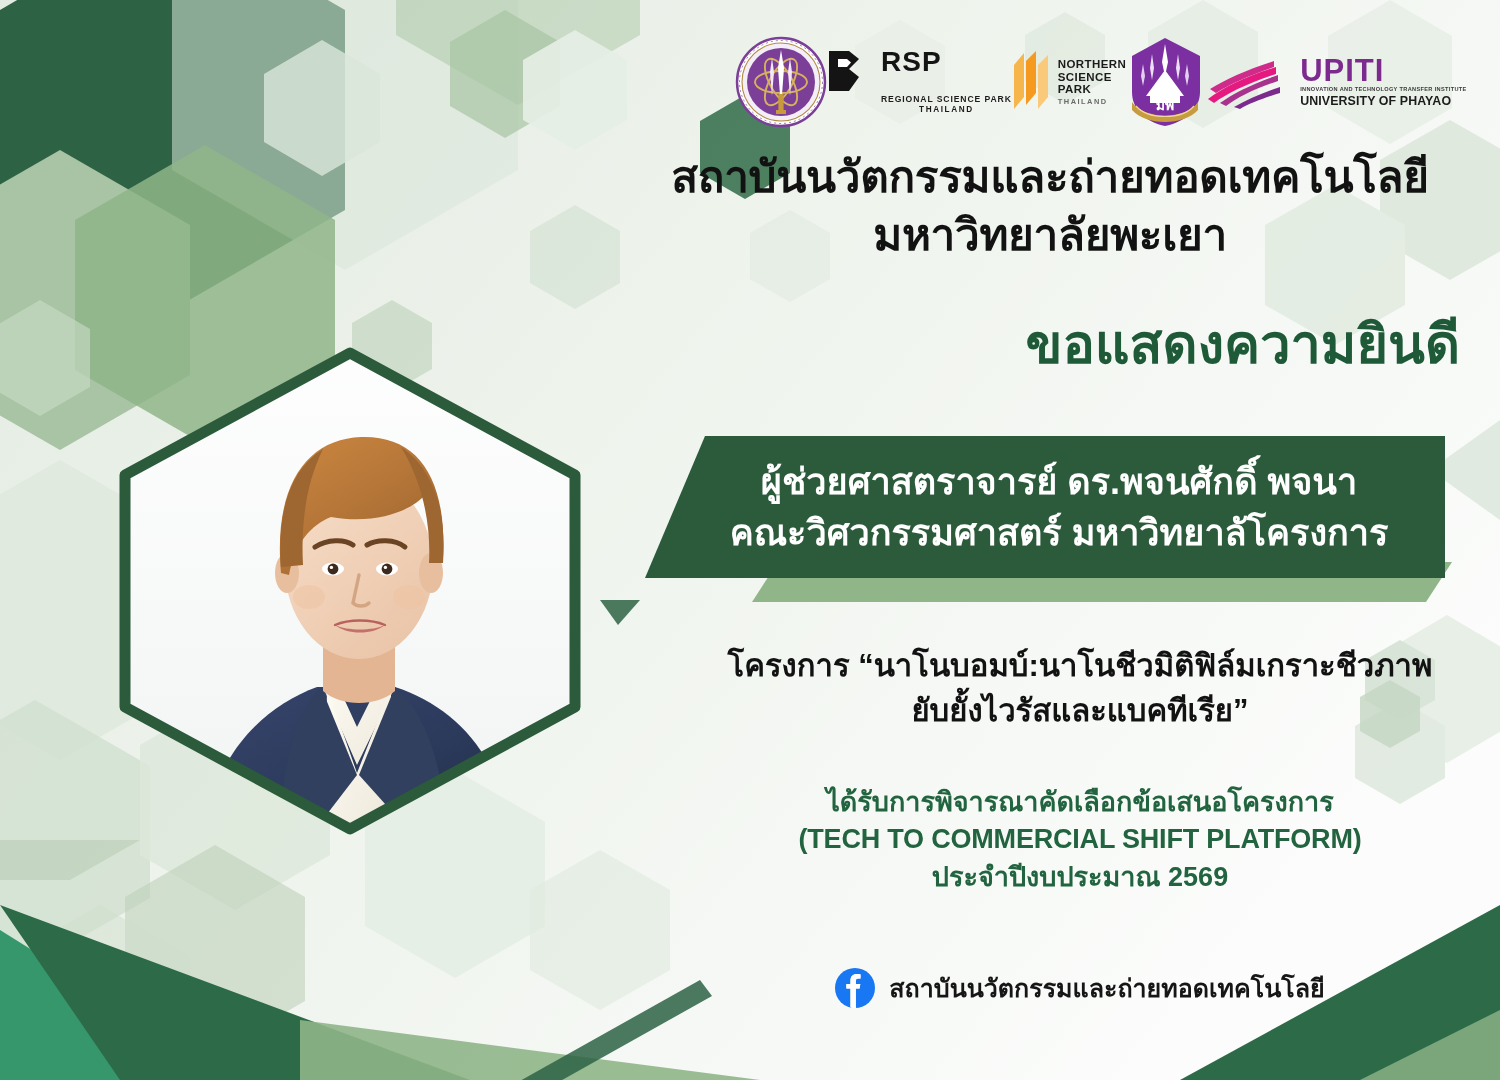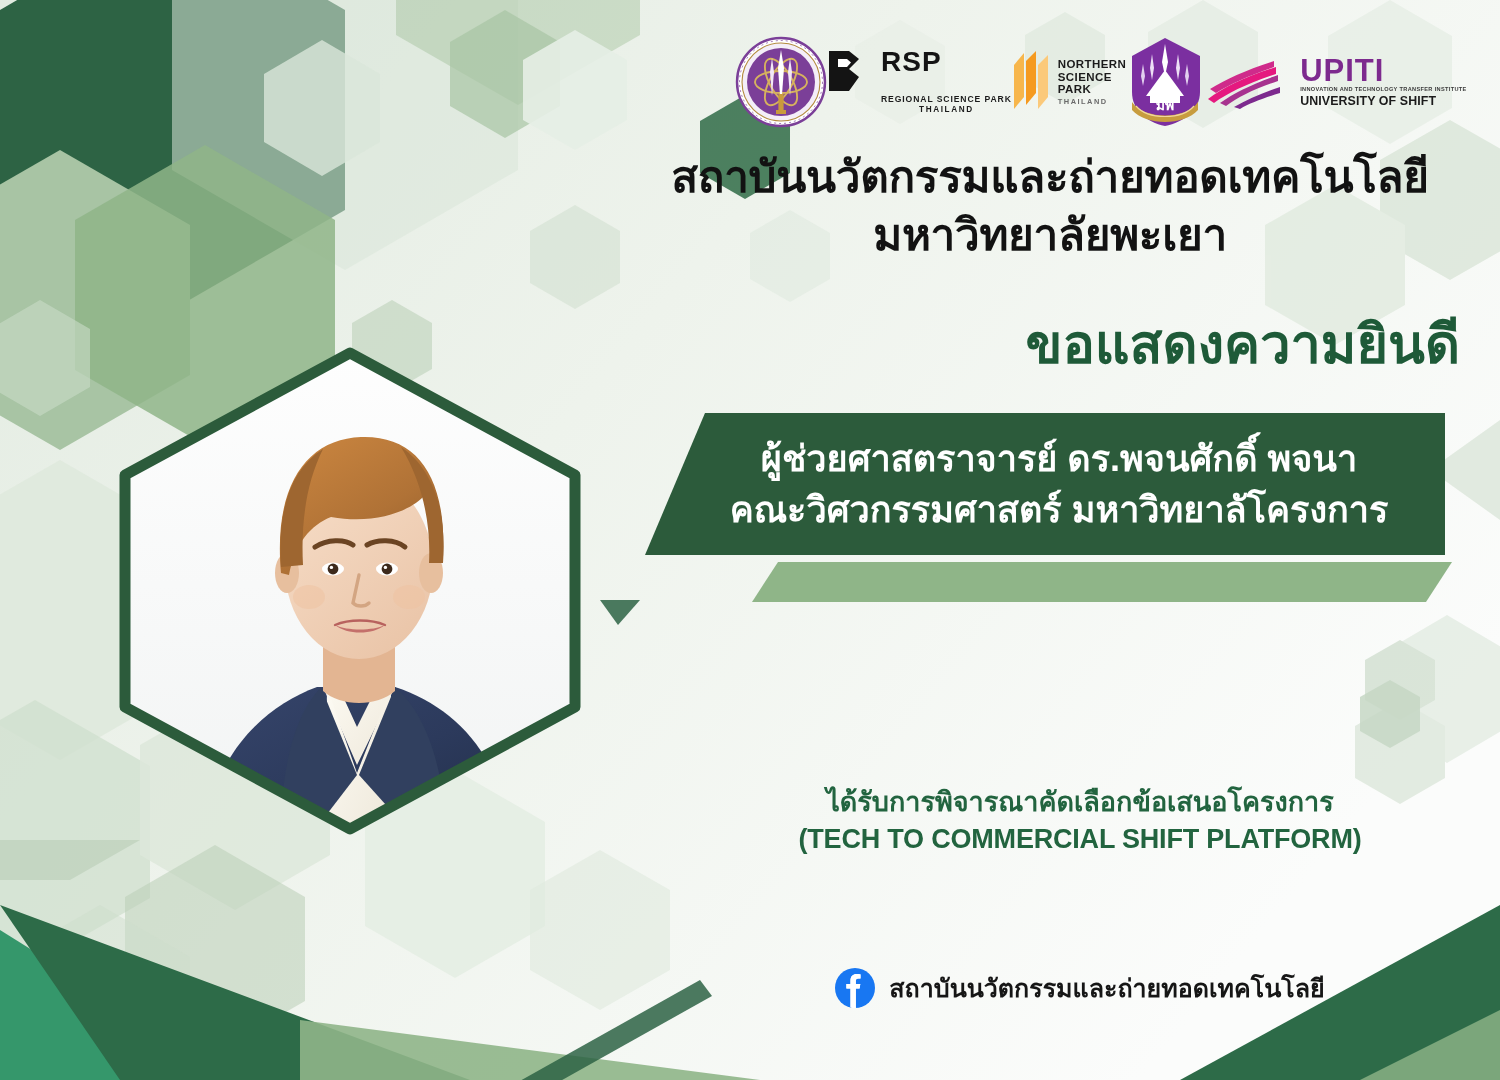--- a/index.html
+++ b/index.html
@@ -106,21 +106,21 @@
     z-index: 20;
     color: #1e5a38;
     font-size: 54px;
     font-weight: bold;
     line-height: 1.2;
   }
 
   
   .name-banner {
     position: absolute;
-    left: 645px; top: 413px;
+    left: 645px; top: 436px;
     width: 800px; height: 142px;
     background: #2c5b3b;
     clip-path: polygon(60px 0, 800px 0, 800px 100%, 0 100%);
     z-index: 18;
     display: flex;
     flex-direction: column;
     align-items: center;
     justify-content: center;
     box-sizing: border-box;
     padding-left: 28px;
@@ -448,36 +448,41 @@
     <div class="logo logo-upiti">
       <svg class="upiti-mark" viewBox="0 0 76 54" aria-hidden="true">
         <path d="M4,44 C20,32 40,22 72,12 L72,19 C42,29 24,38 10,48 Z" fill="#e5197f"></path>
         <path d="M6,34 C22,24 42,15 70,6 L70,12 C44,21 26,29 12,38 Z" fill="#cf2b8b"></path>
         <path d="M16,48 C30,38 48,29 74,20 L74,26 C50,34 34,42 22,51 Z" fill="#a7338f"></path>
         <path d="M30,52 C44,44 58,38 76,32 L76,38 C60,43 46,48 36,54 Z" fill="#7d2a8e"></path>
       </svg>
       <div class="upiti-text">
         <div class="upiti-big">UPITI</div>
         <div class="upiti-sub">INNOVATION AND TECHNOLOGY TRANSFER INSTITUTE</div>
-        <div class="upiti-sub2">UNIVERSITY OF SHIFT</div>
+        <div class="upiti-sub2">UNIVERSITY OF PHAYAO</div>
       </div>
     </div>
   </div>
 
   <div class="org-title">
     <div>สถาบันนวัตกรรมและถ่ายทอดเทคโนโลยี</div>
     <div>มหาวิทยาลัยพะเยา</div>
   </div>
 
   <div class="congrats">ขอแสดงความยินดี</div>
 
+  <div class="project-title">
+    <div>โครงการ “นาโนบอมบ์:นาโนชีวมิติฟิล์มเกราะชีวภาพ</div>
+    <div>ยับยั้งไวรัสและแบคทีเรีย”</div>
+  </div>
 
   <div class="award-block">
     <div class="ln">ได้รับการพิจารณาคัดเลือกข้อเสนอโครงการ</div>
     <div class="ln-en">(TECH TO COMMERCIAL SHIFT PLATFORM)</div>
+    <div class="ln">ประจำปีงบประมาณ 2569</div>
   </div>
 
   <div class="fb-row">
     <svg class="fb-icon" viewBox="0 0 40 40" aria-hidden="true">
       <circle cx="20" cy="20" r="20" fill="#1877f2"></circle>
       <path d="M24.6,20.6 L25.3,15.9 L20.8,15.9 L20.8,12.9 C20.8,11.6 21.4,10.4 23.4,10.4 L25.5,10.4 L25.5,6.4 C25.5,6.4 23.6,6.0 21.8,6.0 C18.0,6.0 15.5,8.3 15.5,12.4 L15.5,15.9 L11.4,15.9 L11.4,20.6 L15.5,20.6 L15.5,39.4 C16.9,39.8 18.4,40 20,40 C21.3,40 22.1,39.9 20.8,39.7 L20.8,20.6 Z" fill="#ffffff"></path>
       <path d="M24.6,20.6 L25.3,15.9 L20.8,15.9 L20.8,12.9 C20.8,11.6 21.4,10.4 23.4,10.4 L25.5,10.4 L25.5,6.4 C25.5,6.4 23.6,6.0 21.8,6.0 C18.0,6.0 15.5,8.3 15.5,12.4 L15.5,15.9 L11.4,15.9 L11.4,20.6 L15.5,20.6 L15.5,39.2 C16.9,39.7 18.4,40 20,40 C20.3,40 20.5,40 20.8,39.98 L20.8,20.6 Z" fill="#ffffff"></path>
     </svg>
     <div class="fb-label">สถาบันนวัตกรรมและถ่ายทอดเทคโนโลยี</div>
   </div>

